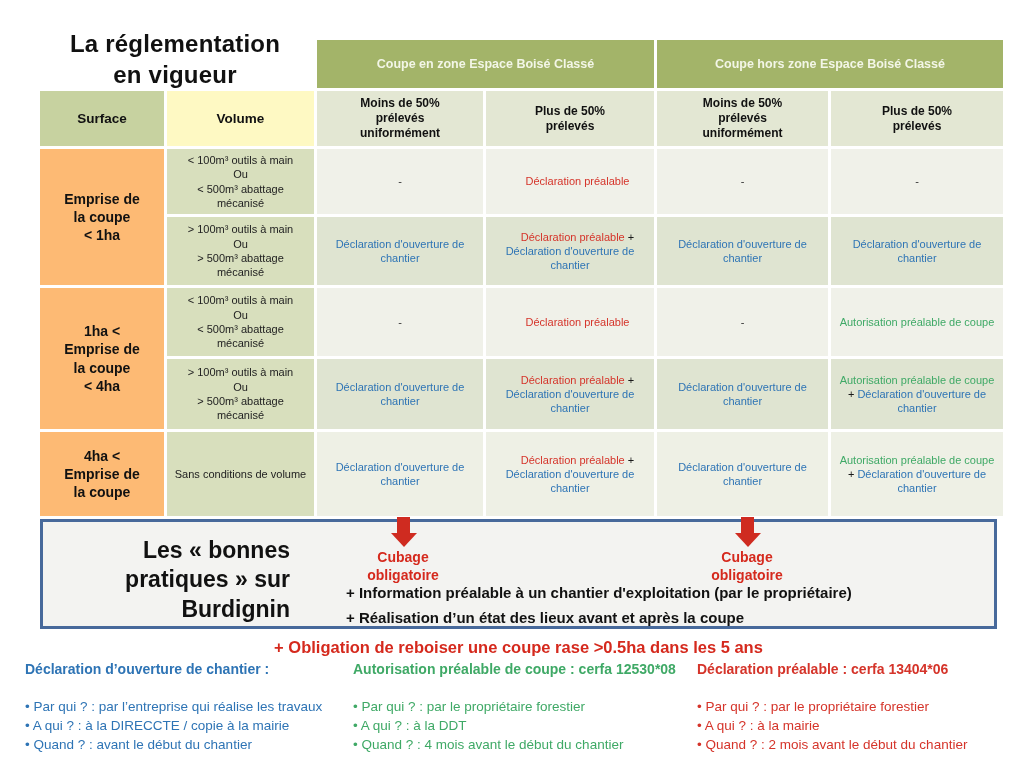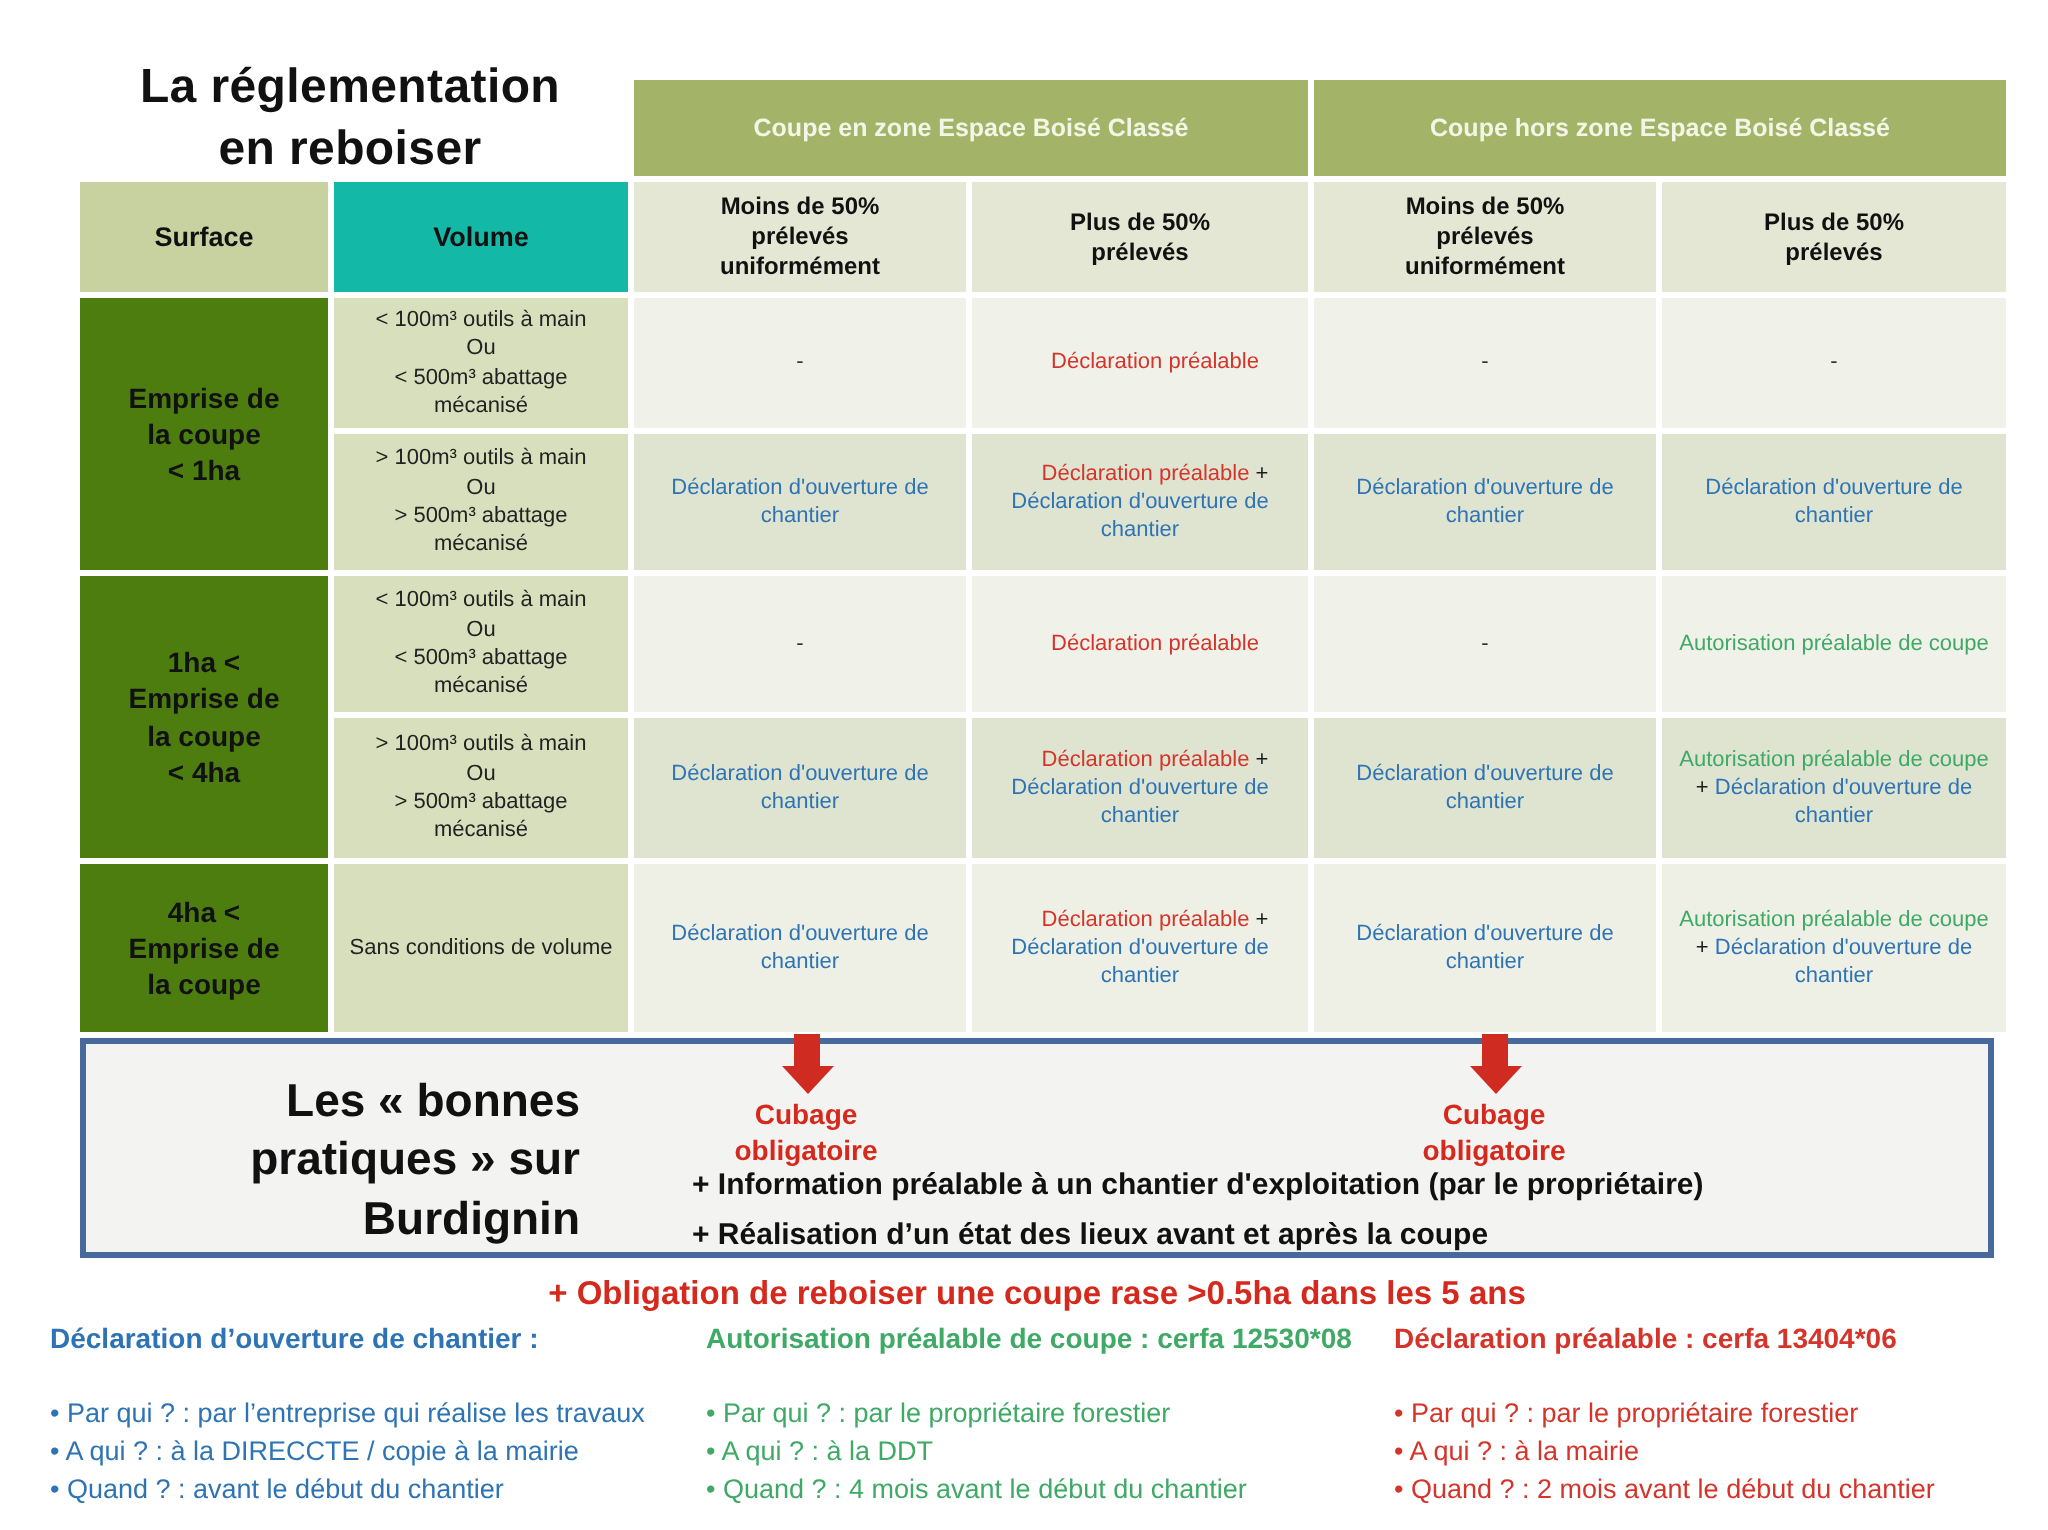--- a/index.html
+++ b/index.html
@@ -19,23 +19,23 @@
     grid-template-columns:124px 147px 166px 168px 171px 172px;
     grid-template-rows:48px 55px 65px 68px 68px 70px 84px;
     gap:3px;
   }
   .tbl>div{
     display:flex;align-items:center;justify-content:center;
     text-align:center;padding:2px 6px;box-sizing:border-box;
   }
   .zh{background:#a3b469;color:#f3f6e7;font-weight:bold;font-size:12.5px;}
   .hs{background:#c7d2a0;font-weight:bold;font-size:13.5px;color:#111;}
-  .hv{background:#14b8a6;font-weight:bold;font-size:13.5px;color:#111;}
+  .hv{background:#fef9c3;font-weight:bold;font-size:13.5px;color:#111;}
   .sub{background:#e3e7d3;font-weight:bold;font-size:12px;color:#111;white-space:pre-line;line-height:1.25;}
-  .sg{background:#4d7c0f;font-weight:bold;font-size:14px;color:#111;white-space:pre-line;line-height:1.3;}
+  .sg{background:#fdba74;font-weight:bold;font-size:14px;color:#111;white-space:pre-line;line-height:1.3;}
   .vol{background:#d8dfbd;font-size:11px;color:#222;white-space:pre-line;line-height:1.3;}
   .cell{font-size:11px;line-height:1.3;}
   .cell .wrap{display:inline;}
   .rowA{background:#f0f1e9;}
   .rowB{background:#dfe4d1;}
   .rowC{background:#eef0e5;}
   .t-red{color:#d5342a;padding-left:15px;}
   .t-blue{color:#2e74b5;}
   .t-green{color:#3fa966;}
   .t-plus{color:#1a1a1a;}
@@ -73,21 +73,21 @@
   .note{position:absolute;top:660px;font-size:13.5px;line-height:1.42;}
   .note .hd{font-weight:bold;font-size:14px;margin-bottom:17px;}
   .note-blue{left:25px;width:330px;color:#2e74b5;}
   .note-green{left:353px;width:342px;color:#3fa966;}
   .note-red{left:697px;width:322px;color:#d5342a;}
 </style>
 </head>
 <body>
 
 <div class="main-title">La réglementation
-en reboiser</div>
+en vigueur</div>
 
 <div class="tbl">
 
   <div class="zh" style="grid-area:1/3/2/5">Coupe en zone Espace Boisé Classé</div>
   <div class="zh" style="grid-area:1/5/2/7">Coupe hors zone Espace Boisé Classé</div>
 
   <div class="hs" style="grid-area:2/1">Surface</div>
   <div class="hv" style="grid-area:2/2">Volume</div>
   <div class="sub" style="grid-area:2/3">Moins de 50%
 prélevés

